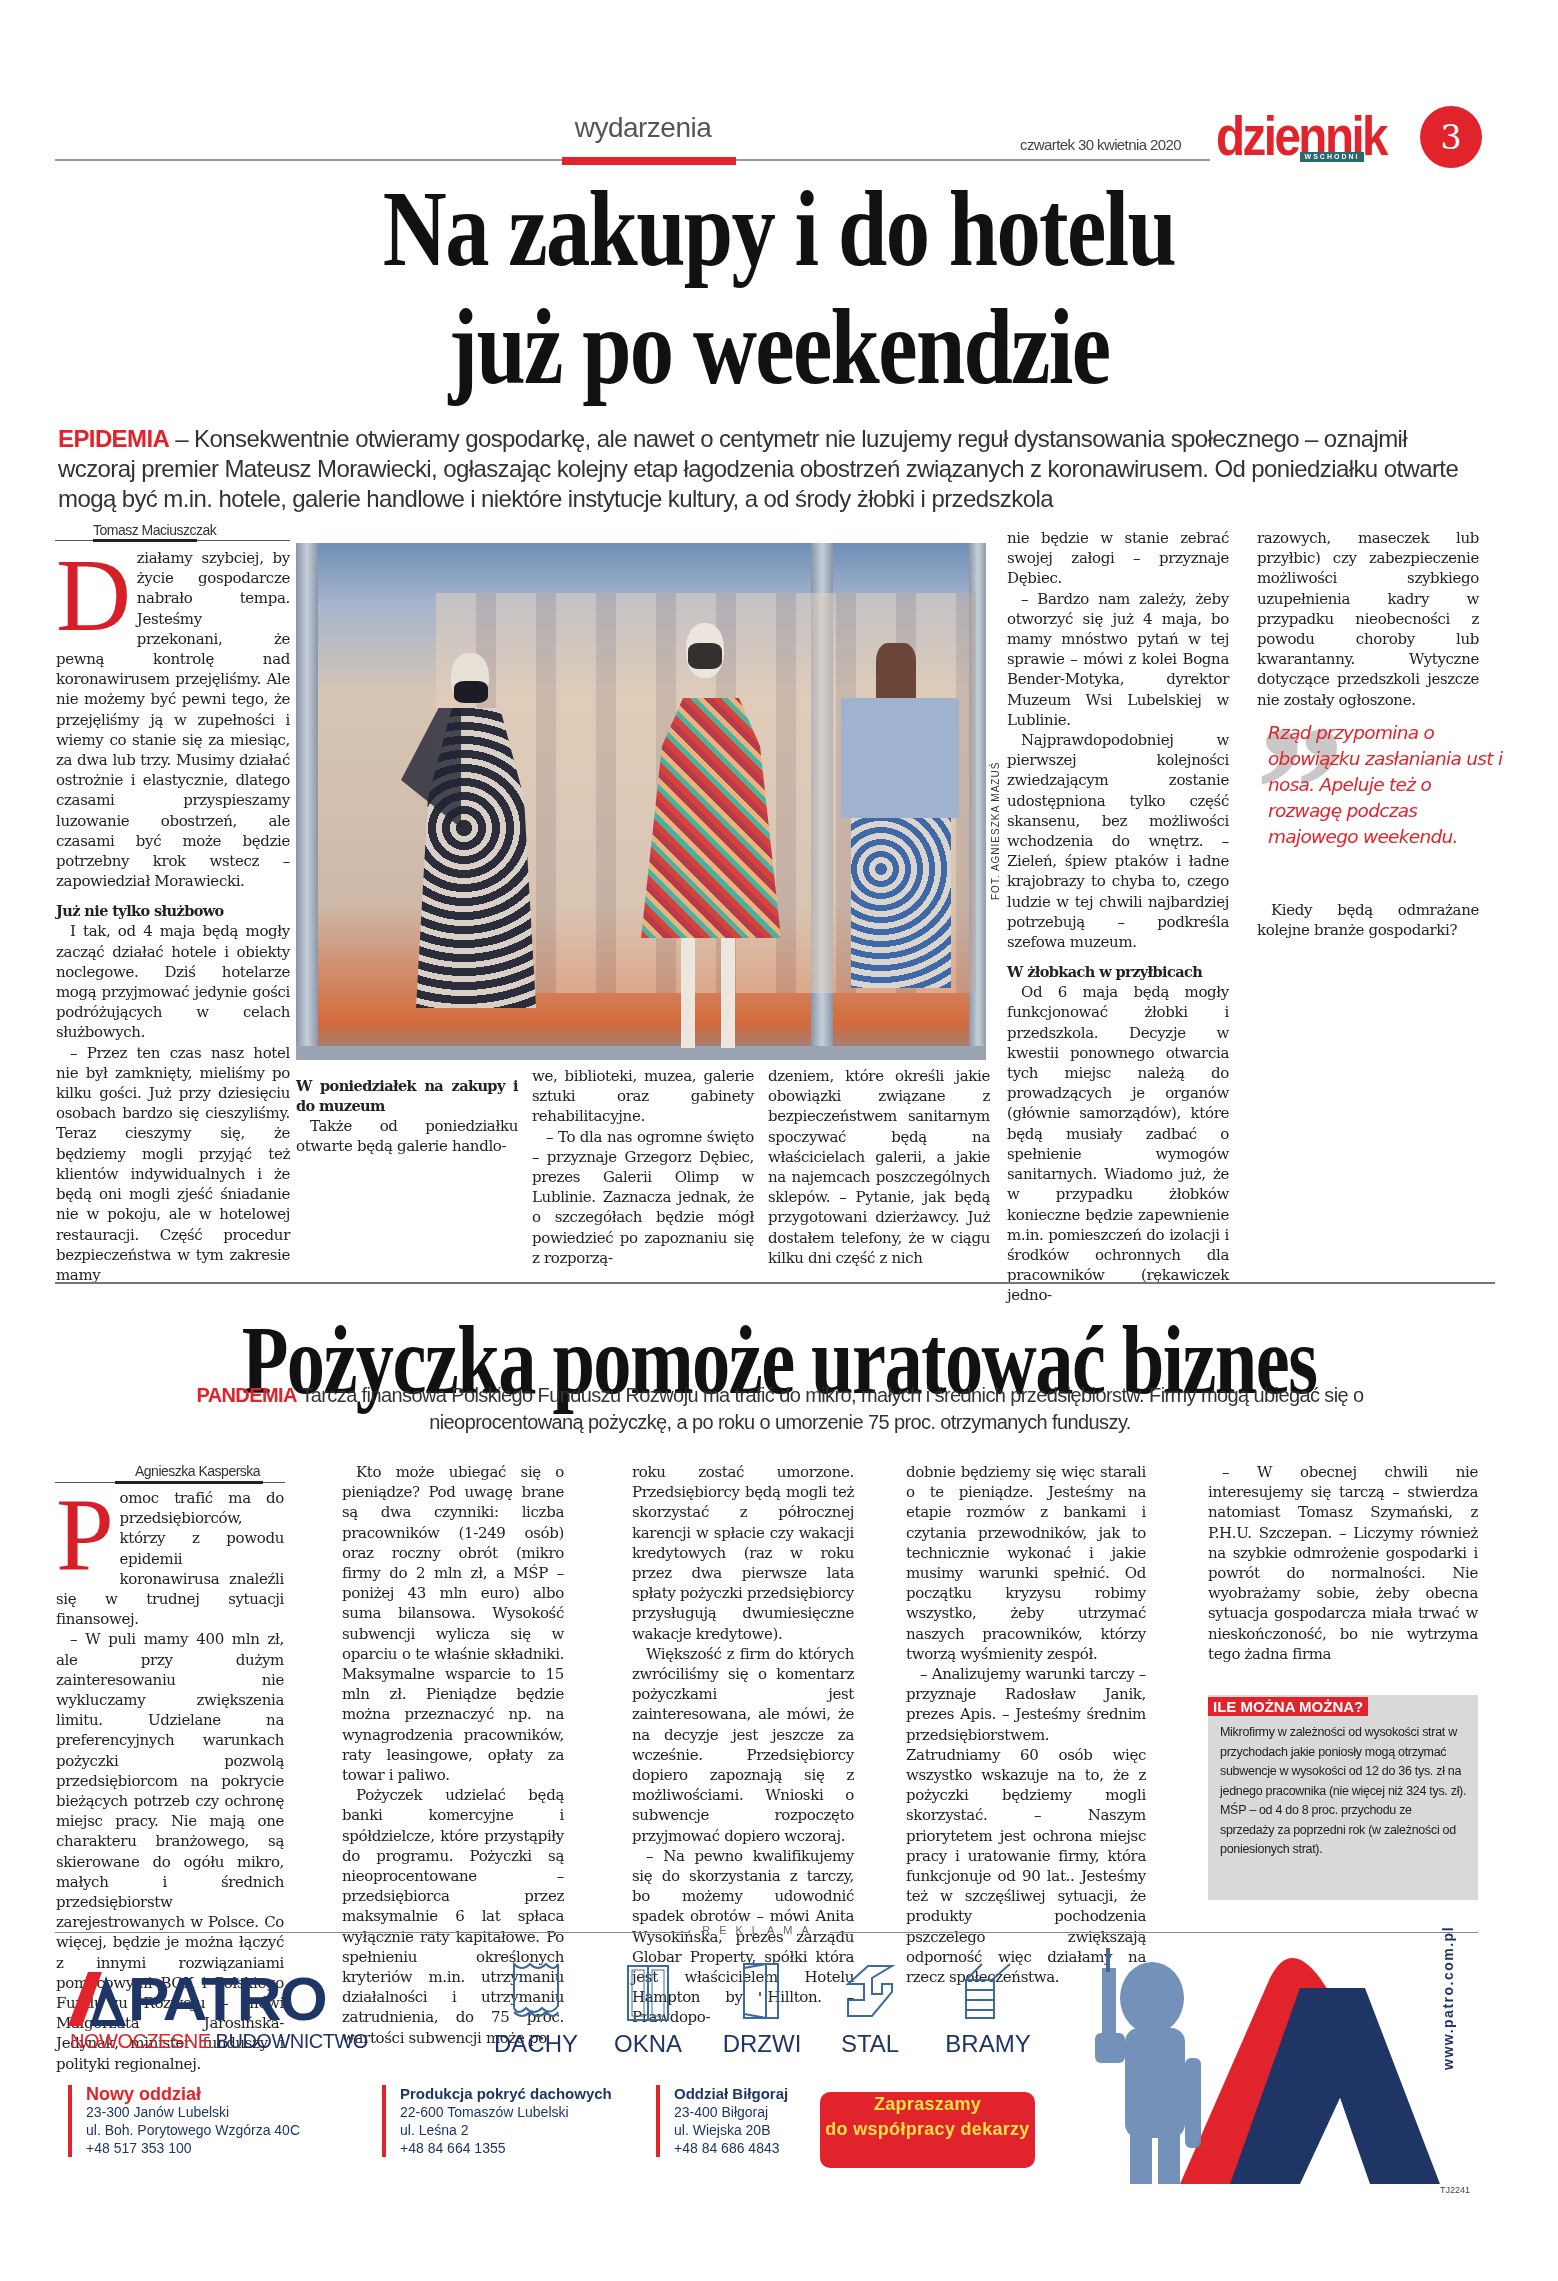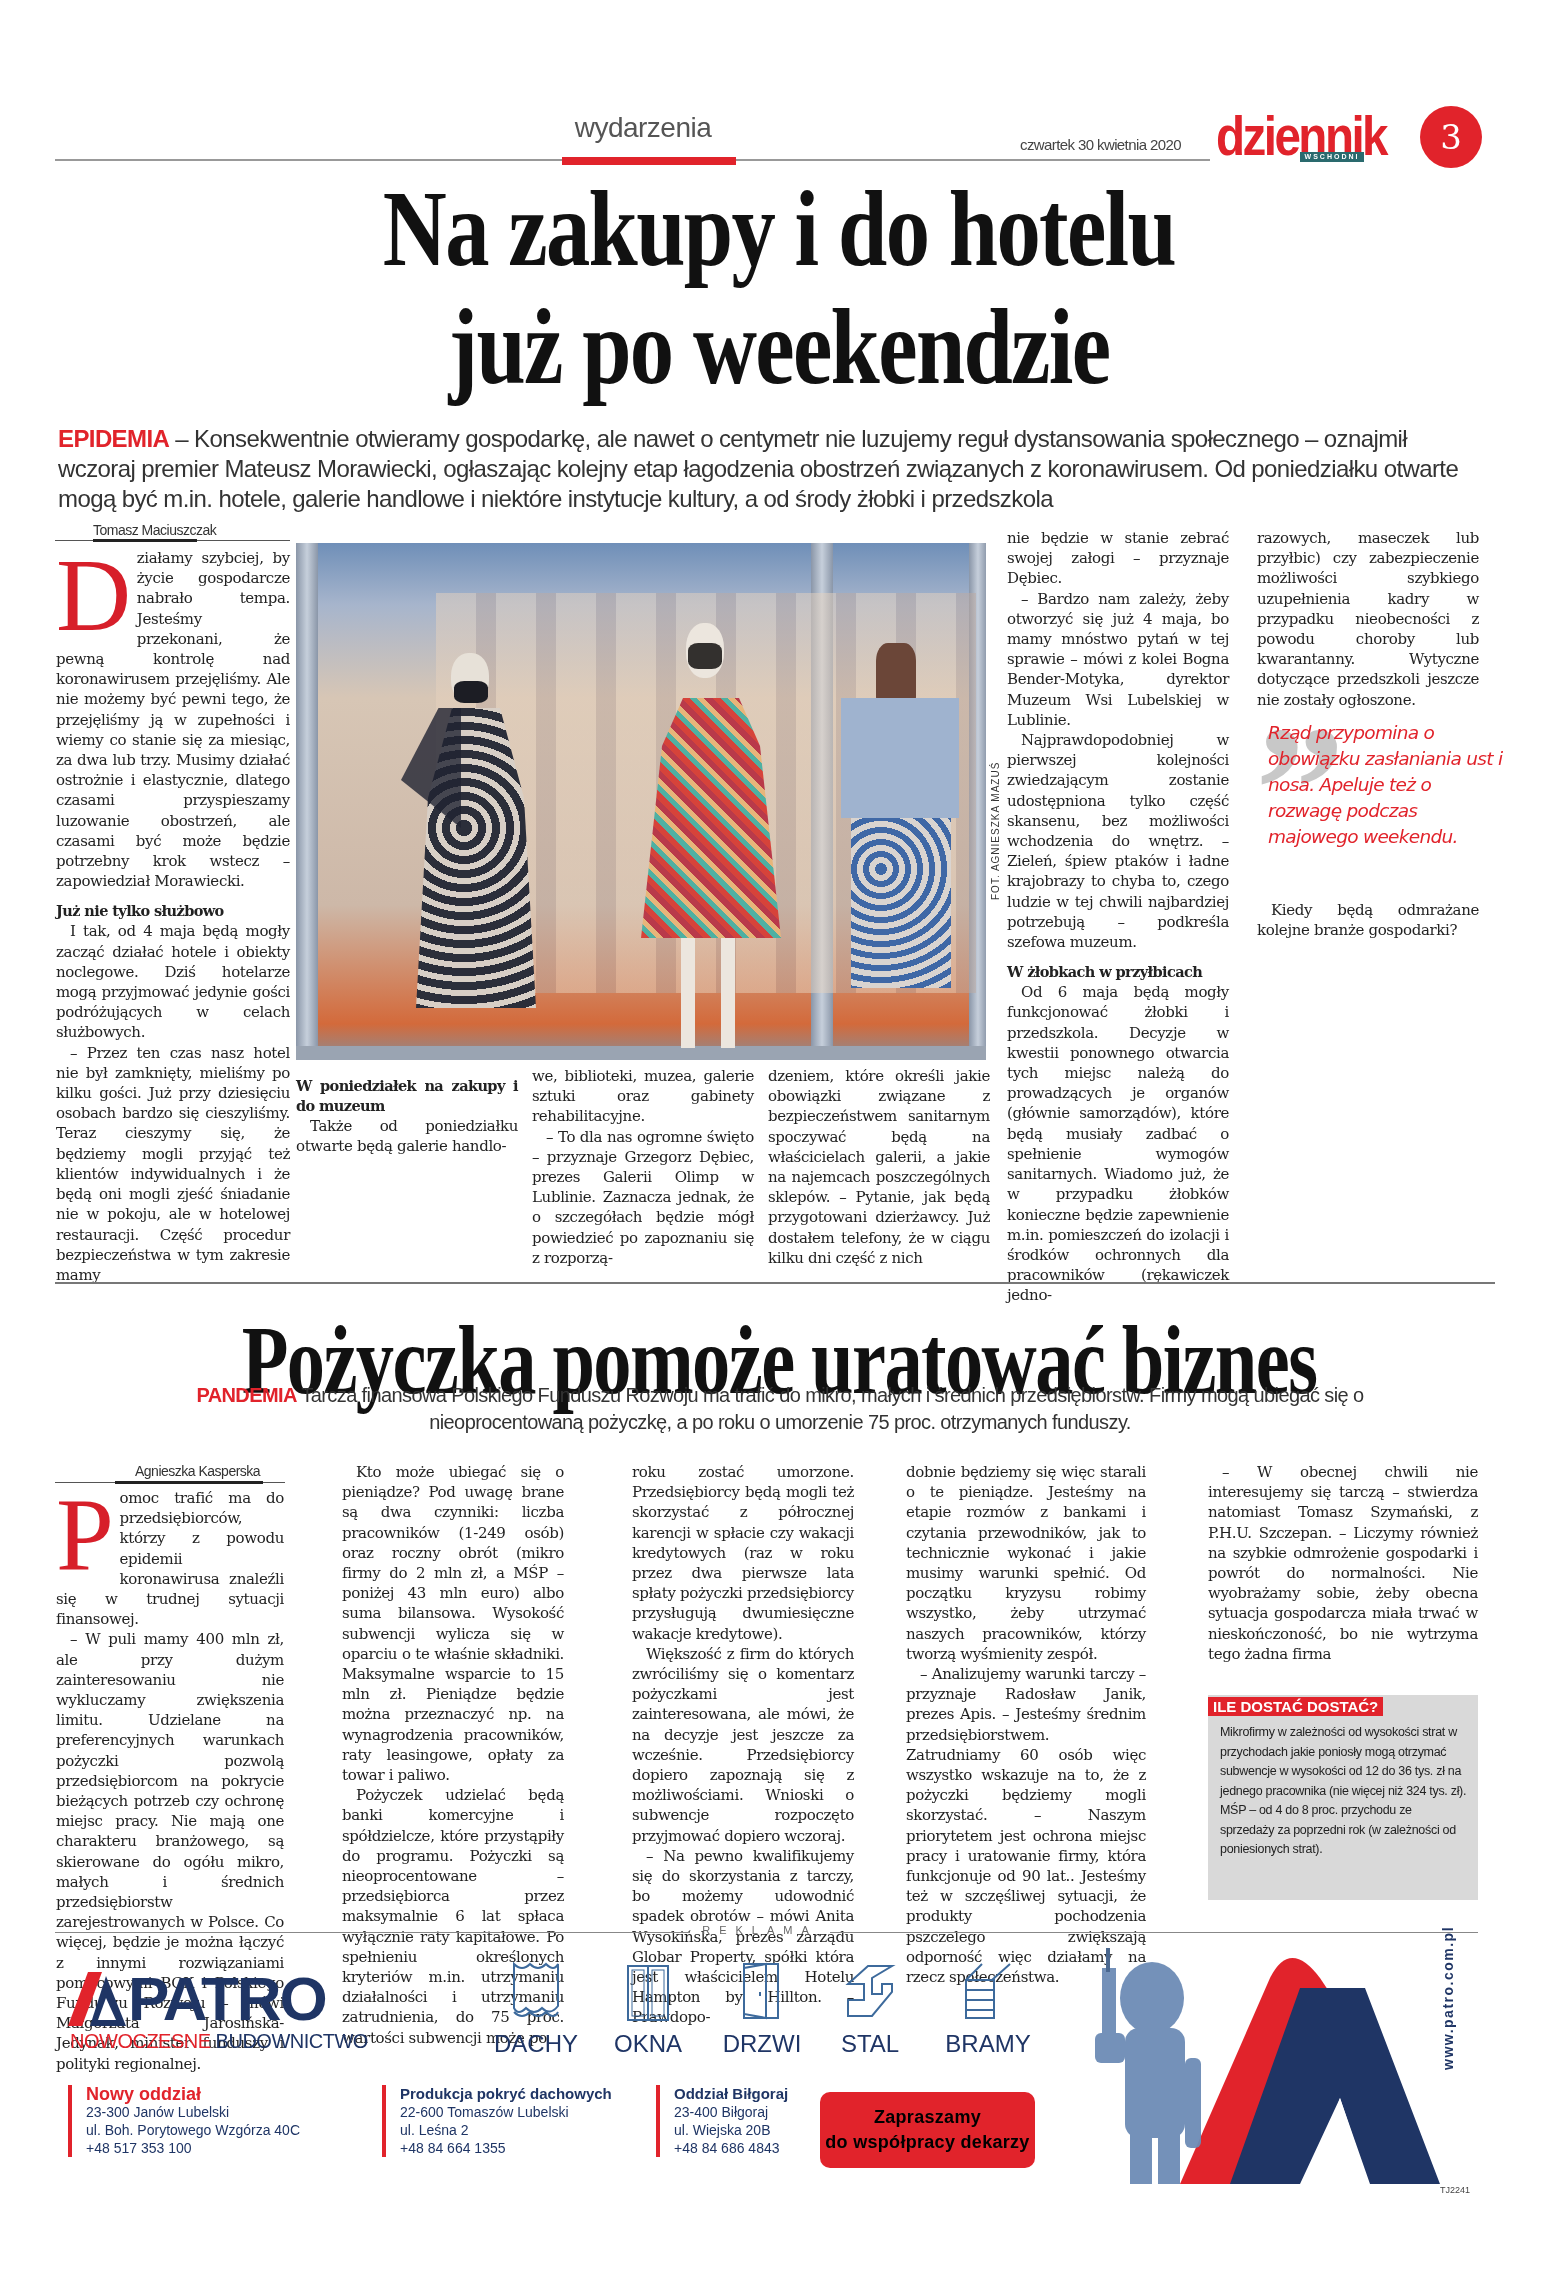--- a/index.html
+++ b/index.html
@@ -67,22 +67,22 @@
   .patro-logo-mark { position: absolute; left: 68px; top: 1970px; width: 58px; height: 58px; }
   .patro-sub { position: absolute; left: 70px; top: 2030px; font-family: "Liberation Sans", sans-serif; font-size: 20px; letter-spacing: -0.5px; }
   .patro-sub .red { color: #e1232b; }
   .patro-sub .blue { color: #1f3565; }
   .product { position: absolute; top: 1960px; width: 100px; text-align: center; }
   .product svg { display: block; margin: 0 auto; }
   .product-label { font-family: "Liberation Sans", sans-serif; font-size: 24px; color: #1f3565; margin-top: 8px; letter-spacing: 0px; }
   .branch { position: absolute; top: 2085px; padding-left: 14px; border-left: 4px solid #e1232b; font-family: "Liberation Sans", sans-serif; font-size: 14px; line-height: 18px; color: #1f3565; }
   .branch .title { font-weight: bold; font-size: 15px; }
   .branch .title.red { color: #e1232b; font-size: 18px; }
-  .cta { position: absolute; left: 820px; top: 2092px; width: 215px; height: 76px; background: #e1232b; border-radius: 10px; color: #000000; text-align: center;
-    font-family: "Liberation Sans", sans-serif; font-weight: bold; font-size: 18px; line-height: 25px; padding-top: 13px; letter-spacing: 0.3px; }
+  .cta { position: absolute; left: 820px; top: 2092px; width: 215px; height: 76px; background: #e1232b; border-radius: 10px; color: #fde047; text-align: center;
+    font-family: "Liberation Sans", sans-serif; font-weight: bold; font-size: 18px; line-height: 25px; letter-spacing: 0.3px; }
   .ad-graphic { position: absolute; left: 1040px; top: 1948px; width: 415px; height: 236px; }
   .website { position: absolute; left: 1440px; top: 2070px; font-family: "Liberation Sans", sans-serif; font-weight: bold; font-size: 14px; color: #1f3565; transform: rotate(-90deg); transform-origin: left top; letter-spacing: 1.5px; white-space: nowrap; }
   .adcode { position: absolute; left: 1440px; top: 2185px; font-family: "Liberation Sans", sans-serif; font-size: 9px; color: #444; }
 </style>
 </head>
 <body>
 
 <div class="header-rule"></div>
 <div class="section-label">wydarzenia</div>
 <div class="section-bar"></div>
@@ -203,21 +203,21 @@
 <div class="col" style="left:906px; top:1462px; width:240px;">
   <p class="noindent">dobnie będziemy się więc starali o te pieniądze. Jesteśmy na etapie rozmów z bankami i czytania przewodników, jak to technicznie wykonać i jakie musimy warunki spełnić. Od początku kryzysu robimy wszystko, żeby utrzymać naszych pracowników, którzy tworzą wyśmienity zespół.</p>
   <p>– Analizujemy warunki tarczy – przyznaje Radosław Janik, prezes Apis. – Jesteśmy średnim przedsiębiorstwem. Zatrudniamy 60 osób więc wszystko wskazuje na to, że z pożyczki będziemy mogli skorzystać. – Naszym priorytetem jest ochrona miejsc pracy i uratowanie firmy, która funkcjonuje od 90 lat.. Jesteśmy też w szczęśliwej sytuacji, że produkty pochodzenia pszczelego zwiększają odporność więc działamy na rzecz społeczeństwa.</p>
 </div>
 
 <div class="col" style="left:1208px; top:1462px; width:270px;">
   <p>– W obecnej chwili nie interesujemy się tarczą – stwierdza natomiast Tomasz Szymański, z P.H.U. Szczepan. – Liczymy również na szybkie odmrożenie gospodarki i powrót do normalności. Nie wyobrażamy sobie, żeby obecna sytuacja gospodarcza miała trwać w nieskończoność, bo nie wytrzyma tego żadna firma</p>
 </div>
 
 <div class="infobox">
-  <div class="infobox-title">ILE DOSTAĆ DOSTAĆ?</div>
+  <div class="infobox-title">ILE MOŻNA MOŻNA?</div>
   <div class="infobox-body">Mikrofirmy w zależności od wysokości strat w przychodach jakie poniosły mogą otrzymać subwencje w wysokości od 12 do 36 tys. zł na jednego pracownika (nie więcej niż 324 tys. zł). MŚP – od 4 do 8 proc. przychodu ze sprzedaży za poprzedni rok (w zależności od poniesionych strat).</div>
 </div>
 
 <div class="ad-rule" style="left:55px; width:635px;"></div>
 <div class="ad-label">REKLAMA</div>
 <div class="ad-rule" style="left:830px; width:648px;"></div>
 
 <svg class="patro-logo-mark" viewBox="0 0 58 58">
   <polygon points="20,2 34,2 14,56 0,56" fill="#e1232b"></polygon>
   <polygon points="38,6 58,56 22,56" fill="#1f3565"></polygon>

